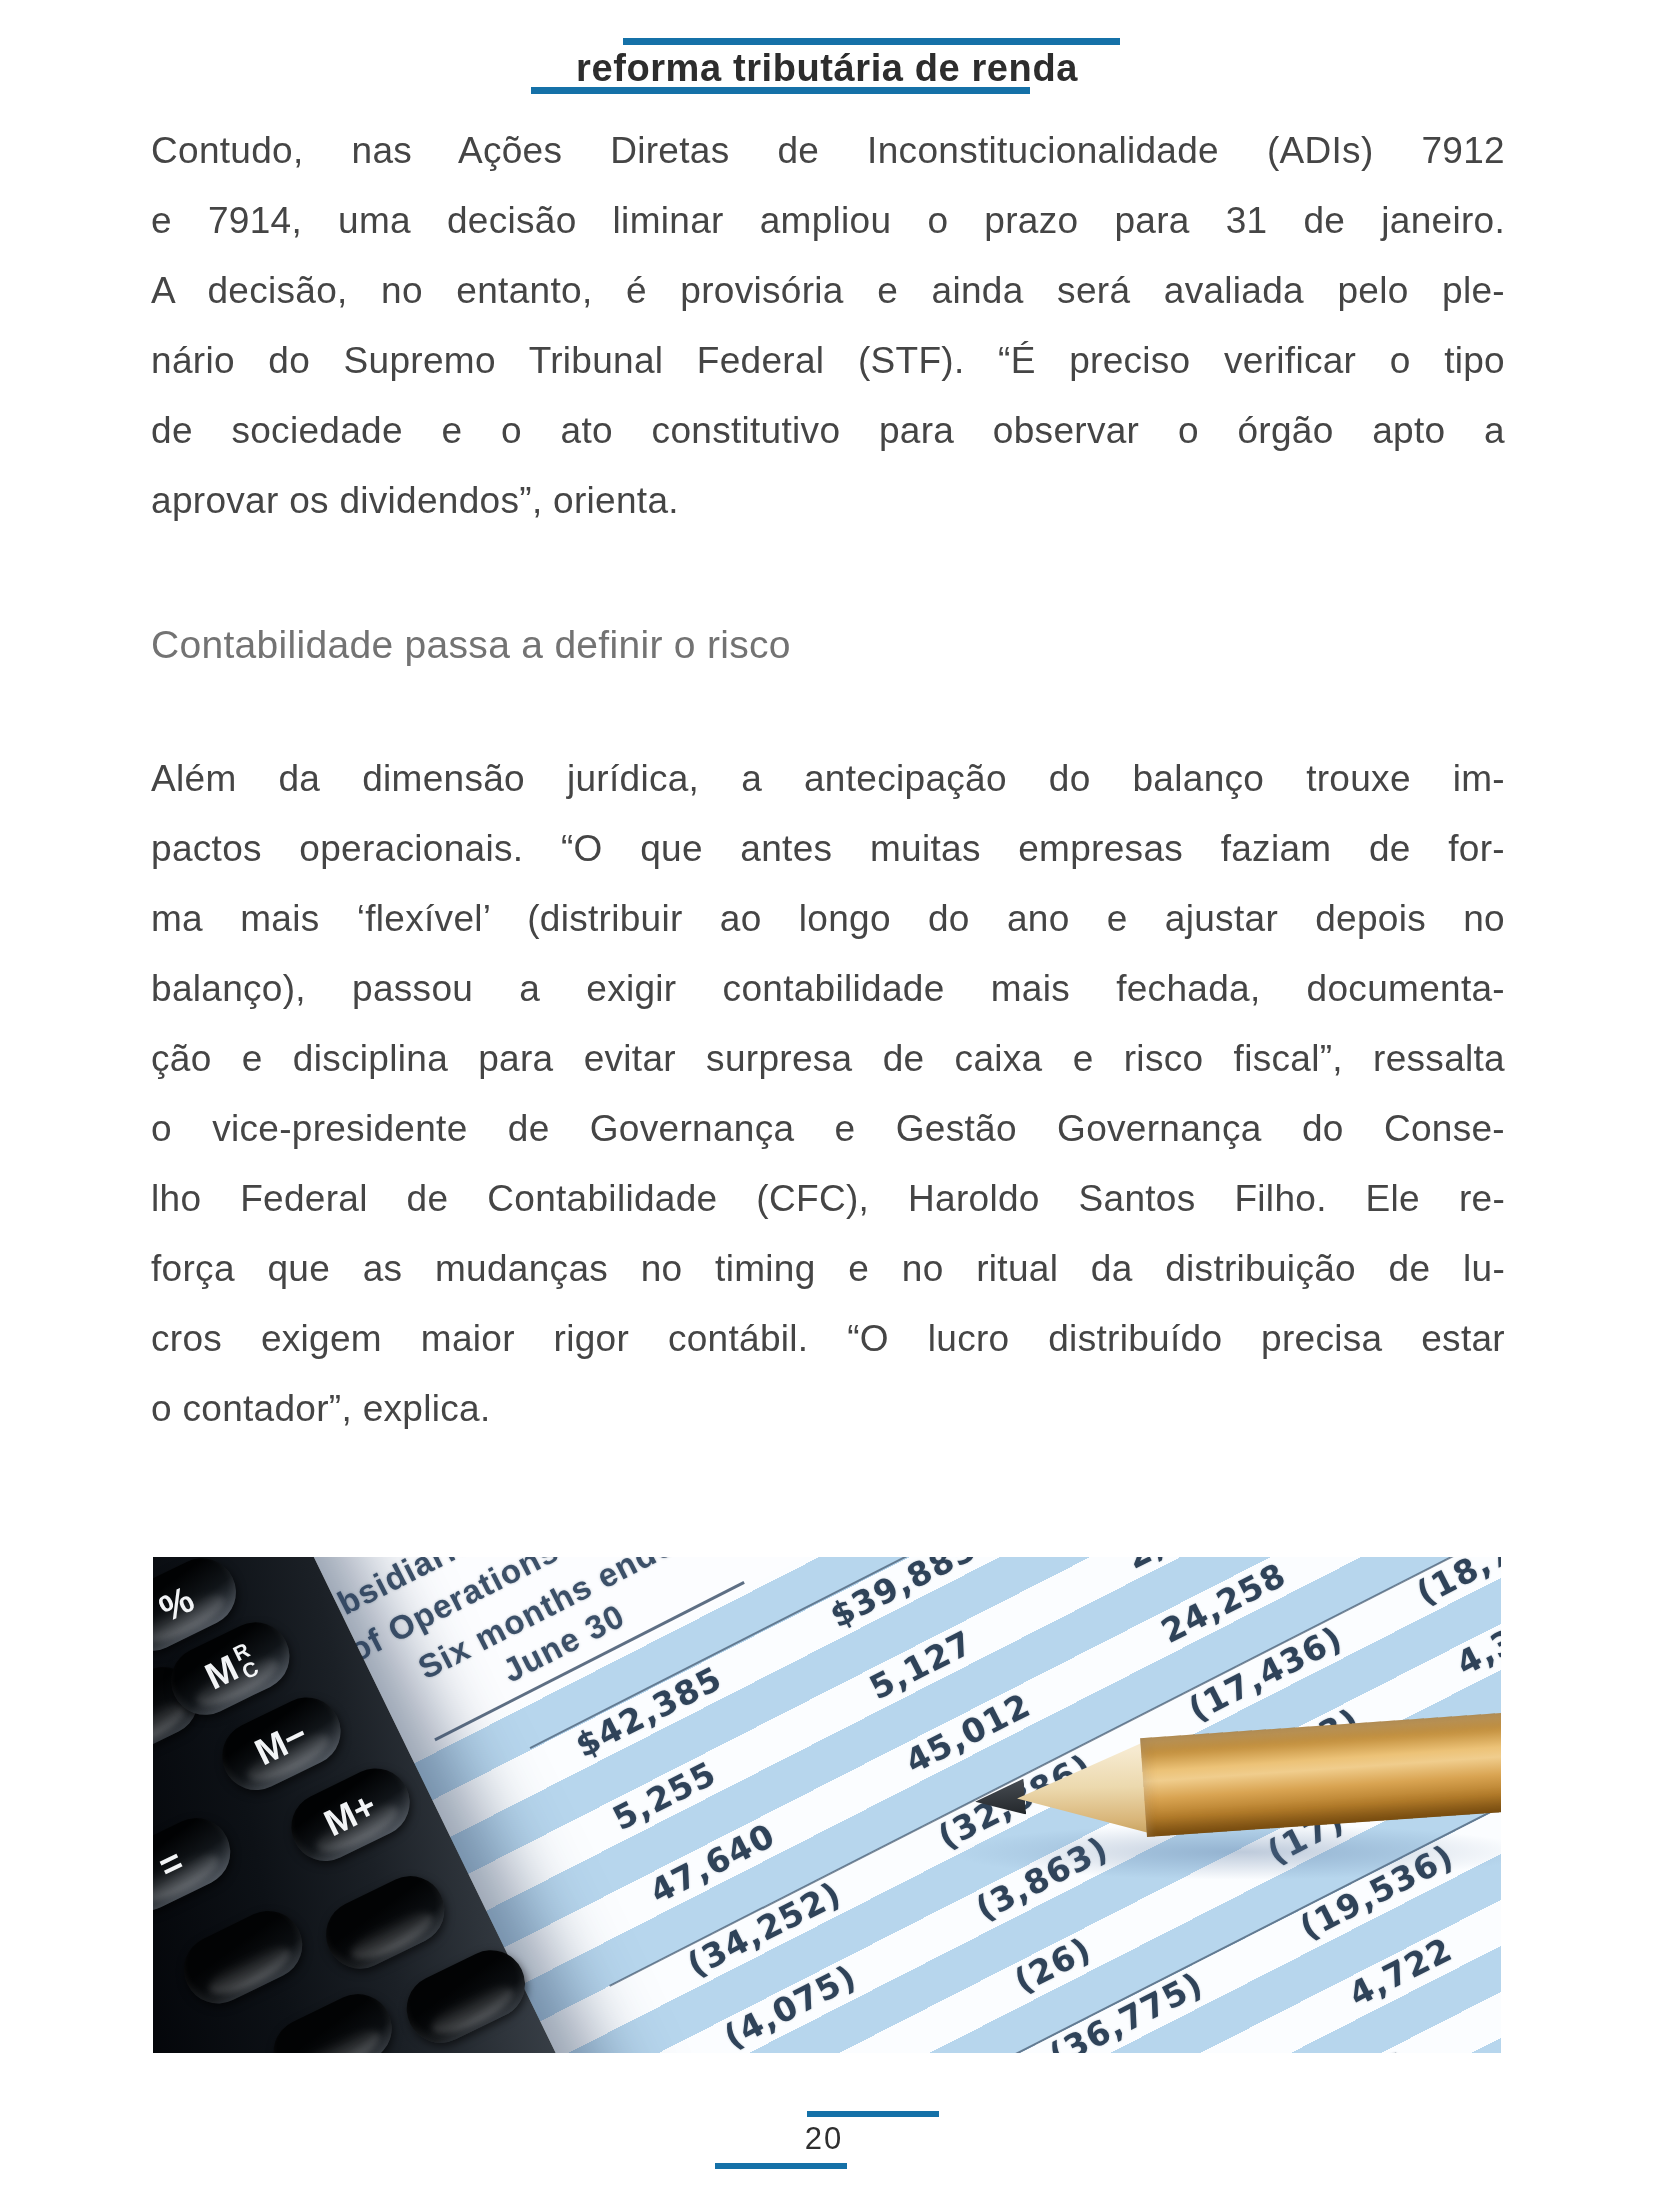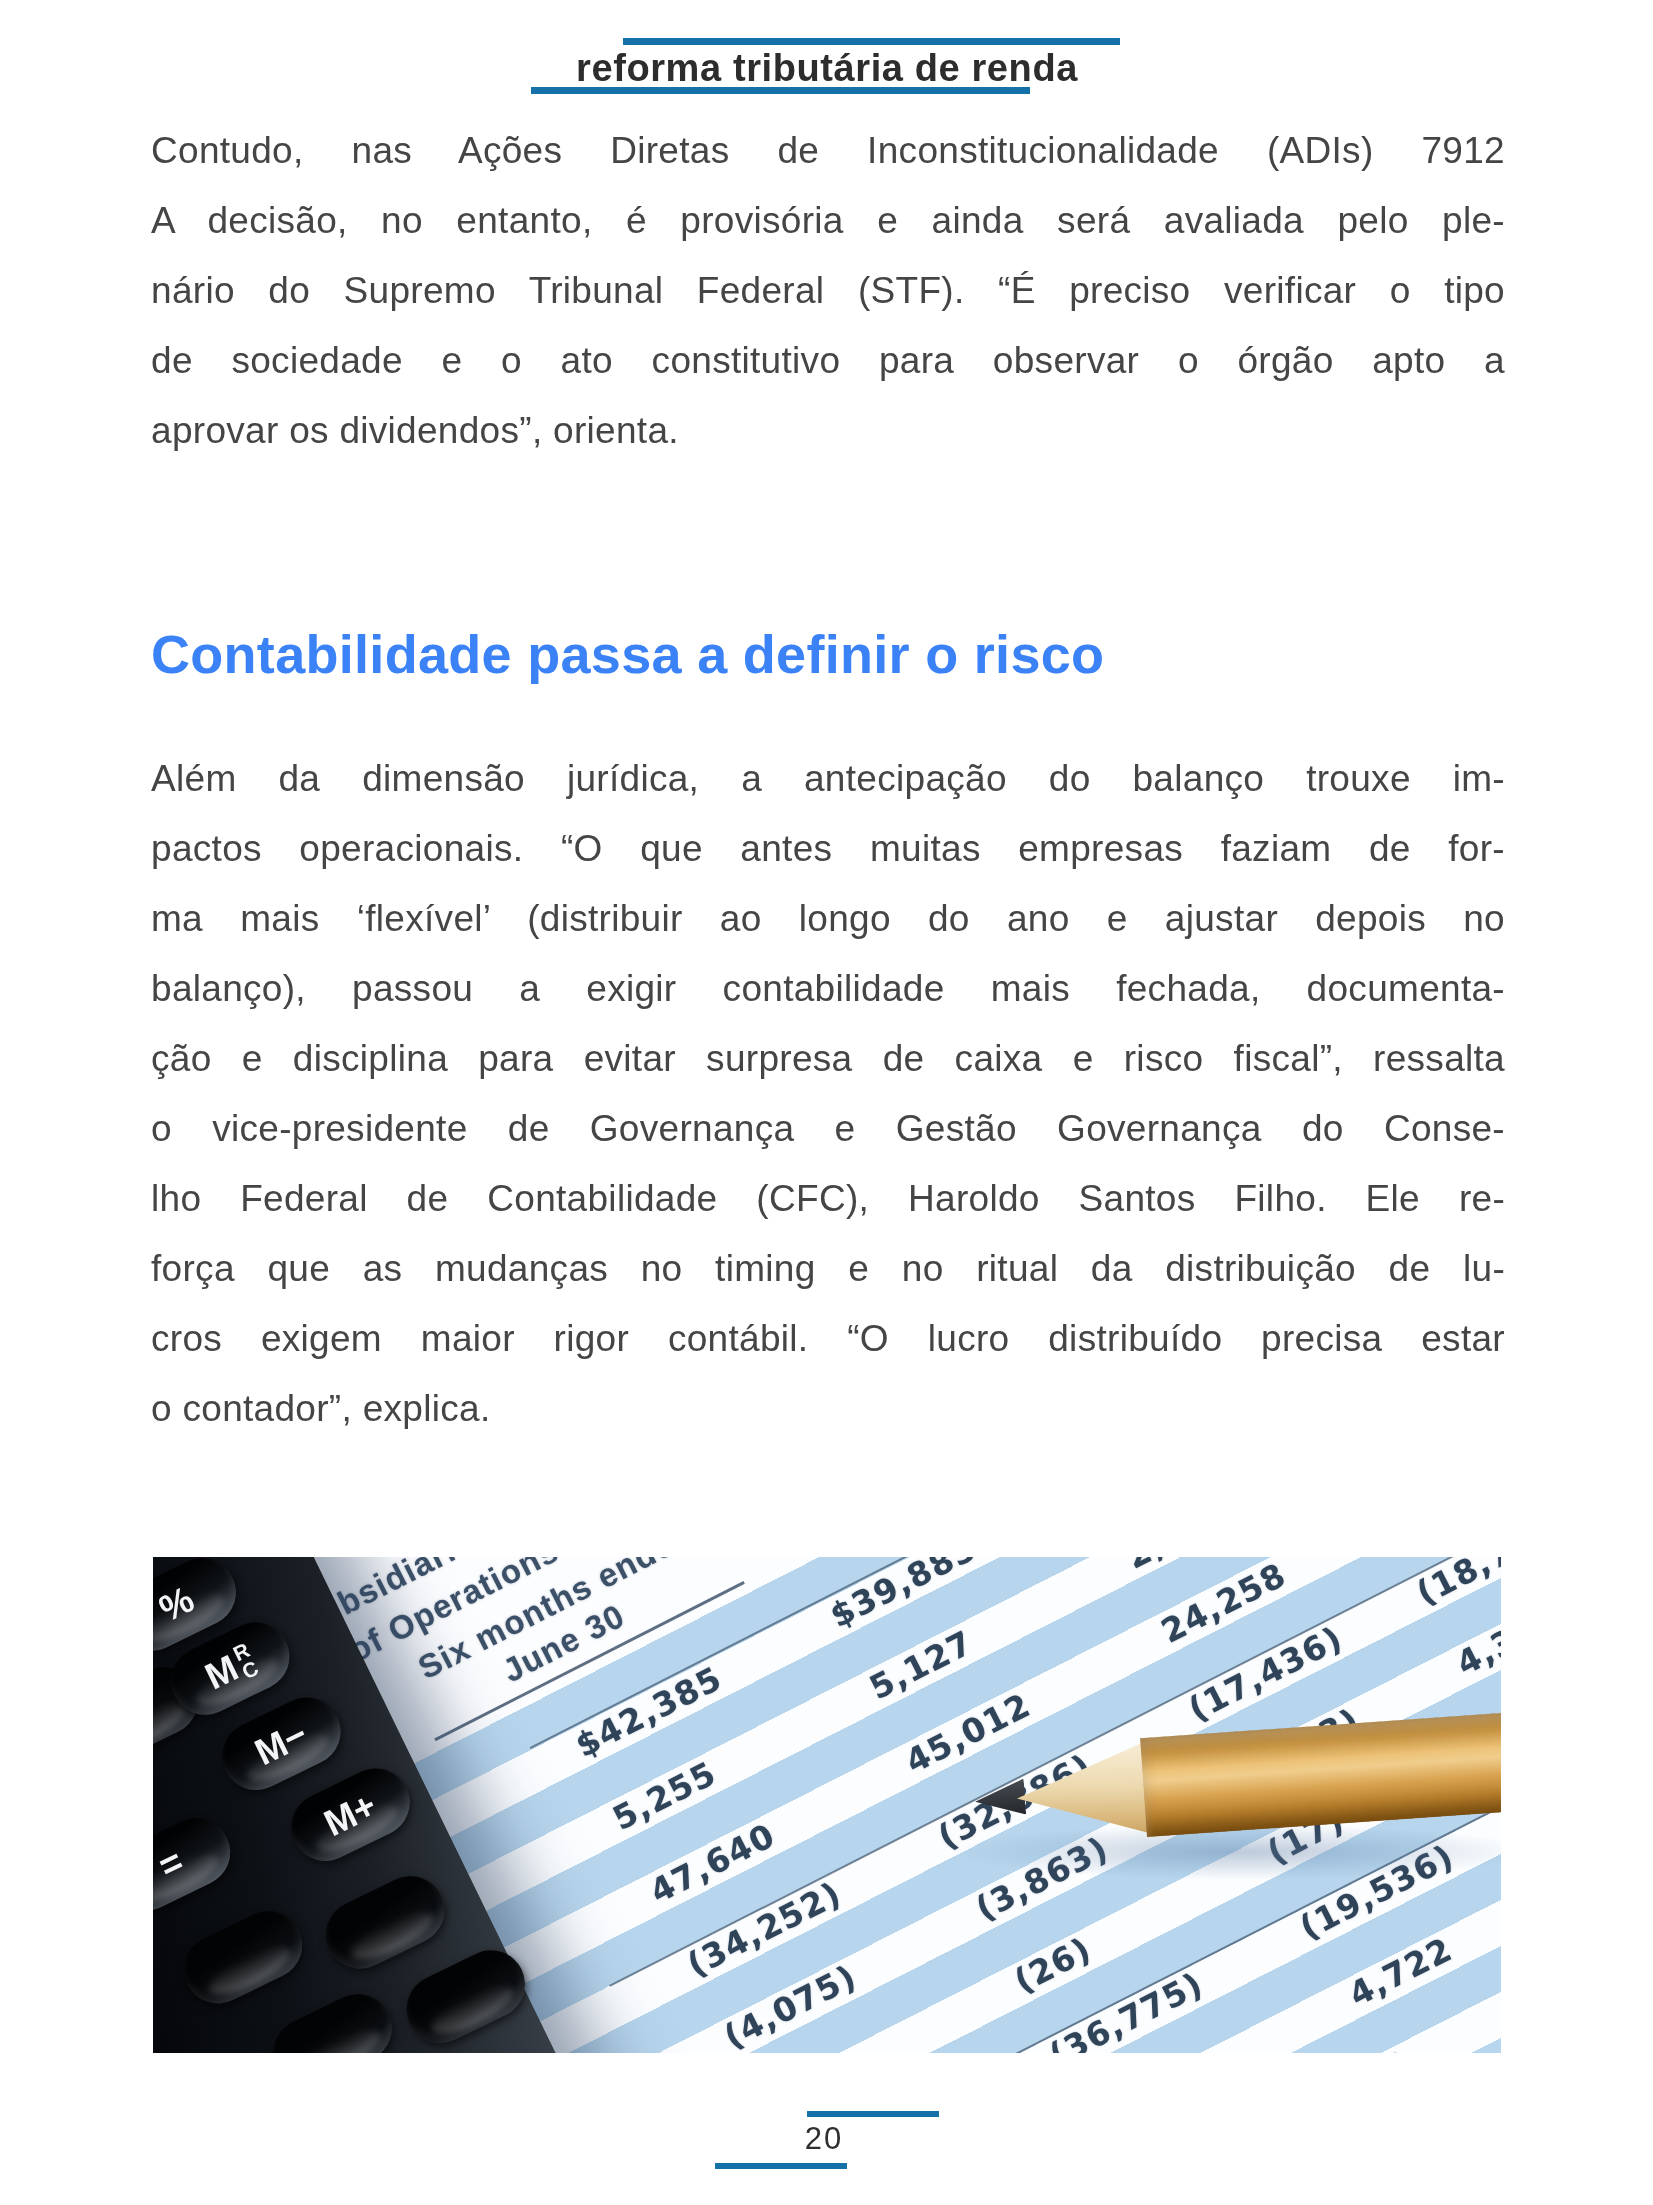--- a/index.html
+++ b/index.html
@@ -18,22 +18,22 @@
   
   .para{position:absolute;left:151px;width:1354px;color:#454545;}
   .pline{
     font-size:37px;line-height:70px;text-align:justify;text-align-last:justify;
     letter-spacing:0.3px;
   }
   .pline.last{text-align-last:left;}
   .para1{top:116px;}
   .para2{top:744px;}
   .section-heading{
-    position:absolute;left:151px;top:623px;font-size:54px;font-weight:700;
-    color:#3b82f6;letter-spacing:0.3px;
+    position:absolute;left:151px;top:623px;font-size:39px;font-weight:400;
+    color:#737373;letter-spacing:0.3px;
   }
   
   .photo{
     position:absolute;left:153px;top:1557px;width:1348px;height:496px;
     overflow:hidden;background:#e3ebf4;
   }
   .doc{
     position:absolute;left:-214px;top:-644px;width:2357px;height:1736px;
     transform:rotate(-27deg);
     background:repeating-linear-gradient(180deg,#fbfdff 0 41px,#b7d6ed 41px 82px);
@@ -117,20 +117,21 @@
 </style>
 </head>
 <body>
 
 <div class="rule rule-header-top"></div>
 <div class="header-title">reforma tributária de renda</div>
 <div class="rule rule-header-bottom"></div>
 
 <div class="para para1">
   <div class="pline">Contudo, nas Ações Diretas de Inconstitucionalidade (ADIs) 7912</div>
+  <div class="pline">e 7914, uma decisão liminar ampliou o prazo para 31 de janeiro.</div>
   <div class="pline">A decisão, no entanto, é provisória e ainda será avaliada pelo ple-</div>
   <div class="pline">nário do Supremo Tribunal Federal (STF). “É preciso verificar o tipo</div>
   <div class="pline">de sociedade e o ato constitutivo para observar o órgão apto a</div>
   <div class="pline last">aprovar os dividendos”, orienta.</div>
 </div>
 
 <div class="section-heading">Contabilidade passa a definir o risco</div>
 
 <div class="para para2">
   <div class="pline">Além da dimensão jurídica, a antecipação do balanço trouxe im-</div>

